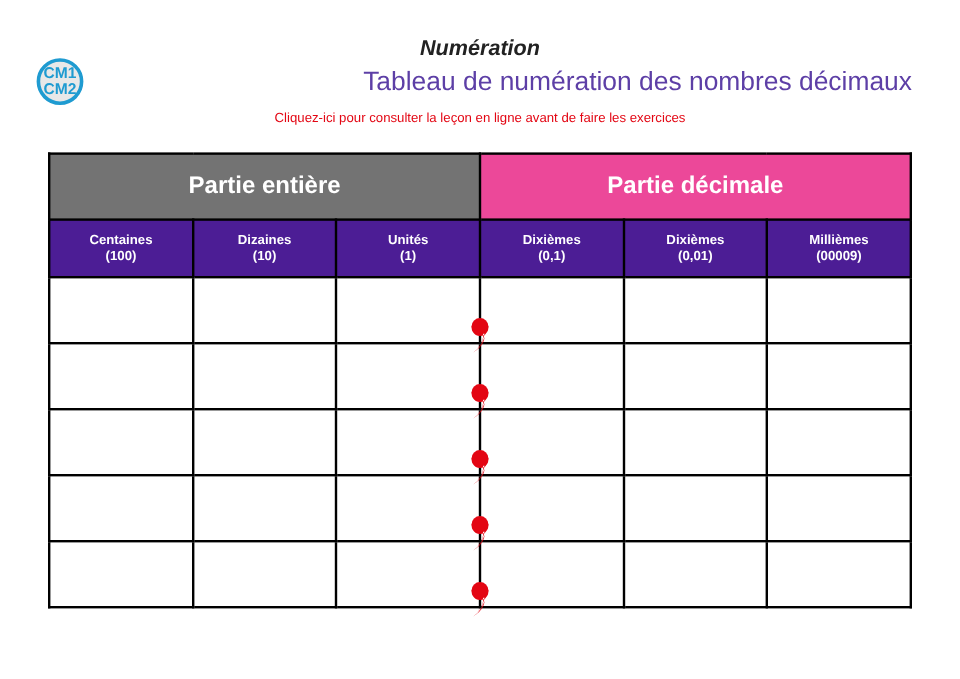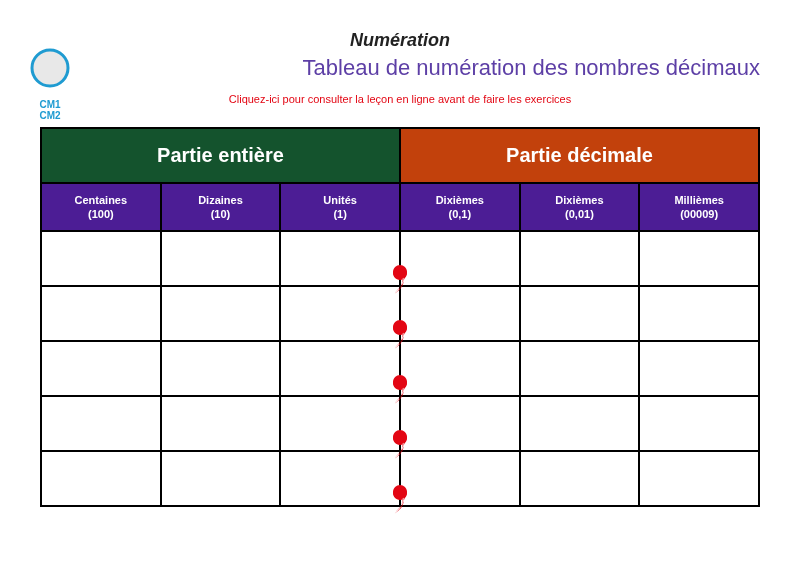--- a/index.html
+++ b/index.html
@@ -22,26 +22,25 @@
     top: 48px;
     width: 40px;
     height: 40px;
   }
   .badge svg { display: block; }
   .badge-text {
     position: absolute;
     top: 50%;
     left: 50%;
     transform: translate(-50%, -50%);
-    font-size: 10px;
+    font-size: 13px;
     line-height: 1.1;
     color: #1f9bd1;
     font-weight: bold;
     text-align: center;
-    margin-top: 42px;
   }
   .header {
     text-align: center;
     margin-bottom: 20px;
   }
   .subject {
     font-size: 18px;
     font-style: italic;
     color: #222;
     margin: 0 0 4px 0;
@@ -73,22 +72,22 @@
   }
   td, th { padding: 0; }
   .hdr-int, .hdr-dec {
     height: 55px;
     color: #fff;
     font-size: 20px;
     font-weight: 600;
     vertical-align: middle;
     border: 2px solid #000;
   }
-  .hdr-int { background: #14532d; }
-  .hdr-dec { background: #c2410c; }
+  .hdr-int { background: #737373; }
+  .hdr-dec { background: #ec4899; }
   .sub {
     background: #4c1d95;
     color: #fff;
     font-size: 11px;
     font-weight: bold;
     text-align: center;
     vertical-align: middle;
     height: 48px;
     border: 2px solid #000;
   }

